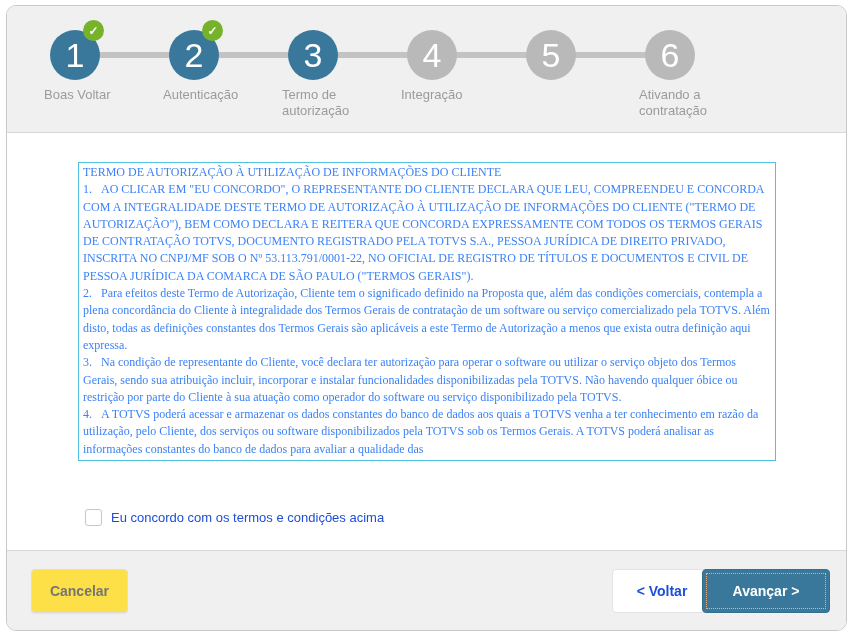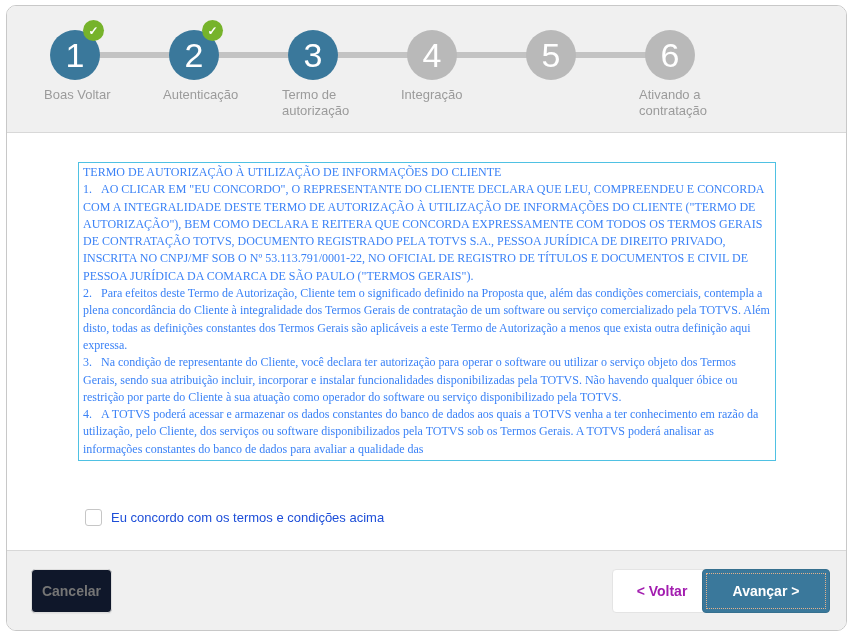--- a/index.html
+++ b/index.html
@@ -65,27 +65,27 @@
   .footer {
     position:absolute; left:0; right:0; bottom:0; height:80px;
     background:#f0f0f0; border-top:1px solid #d8d8d8; box-sizing:border-box;
   }
   .btn {
     position:absolute; top:18px; height:44px; box-sizing:border-box;
     border-radius:4px; font-family:"Liberation Sans", sans-serif;
     font-size:14px; font-weight:bold; cursor:pointer;
   }
   .btn.cancel {
-    left:24px; width:81px; background:#0f172a;
+    left:24px; width:97px; background:#fde047;
     border:1px solid #dddddd; color:#757575;
     box-shadow:0 1px 1px rgba(0,0,0,0.05);
   }
   .btn.back {
     right:134px; width:100px; background:#ffffff;
-    border:1px solid #e4e4e4; color:#a21caf;
+    border:1px solid #e4e4e4; color:#1d4ed8;
   }
   .btn.next {
     right:16px; width:128px; background:#3a789b;
     border:1px solid #36708f; color:#ffffff;
     outline:1px dotted #e4b28c; outline-offset:-5px;
   }
 </style>
 </head>
 <body>
 

